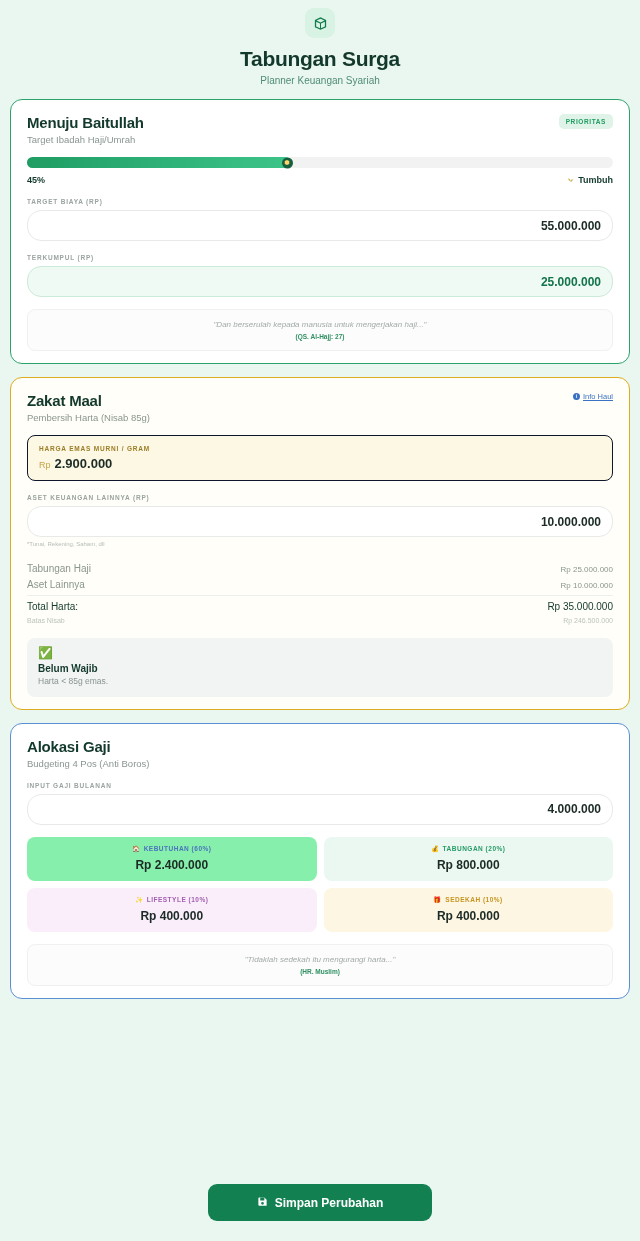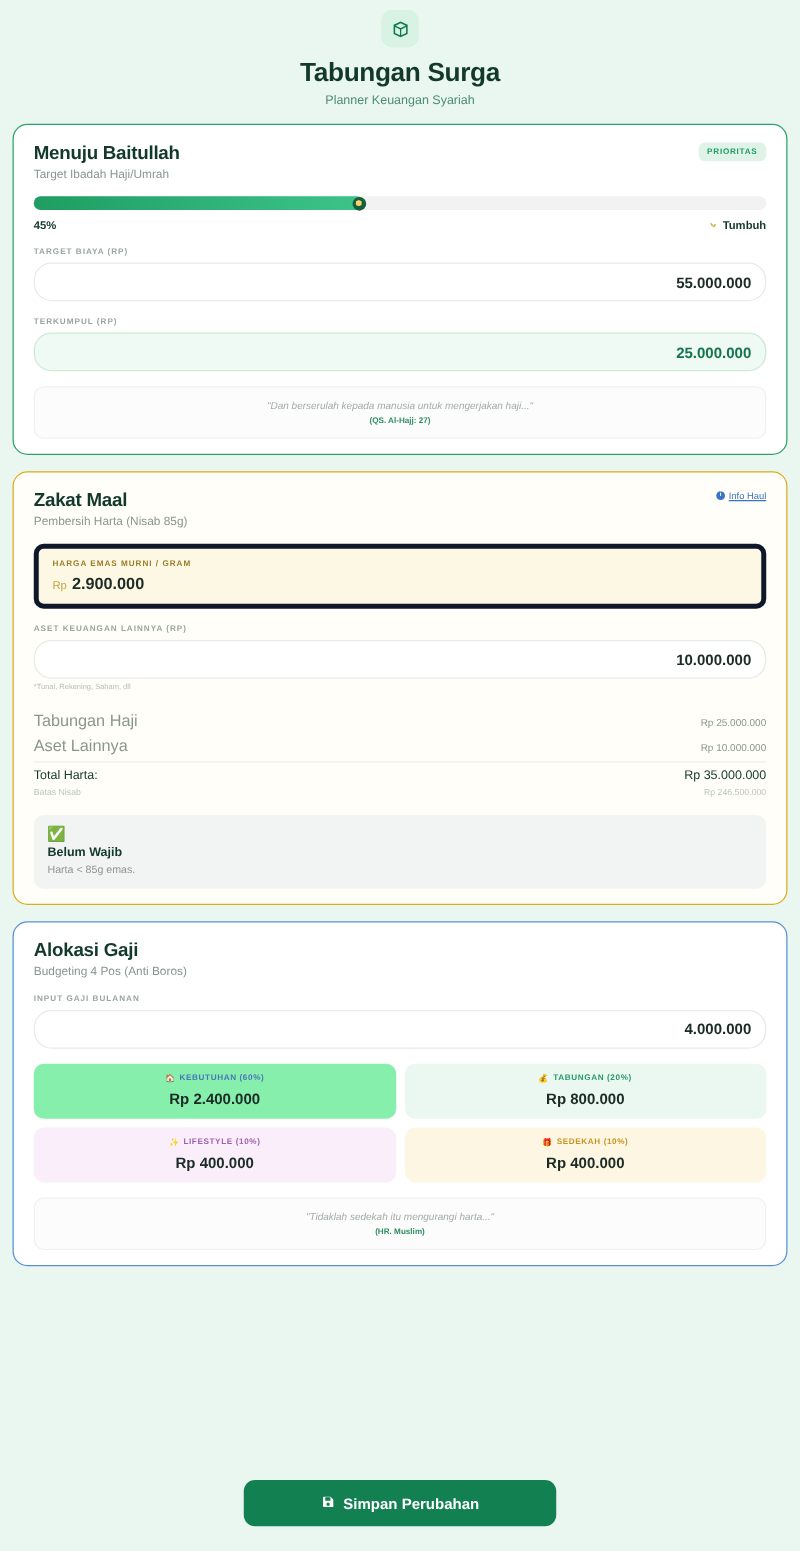--- a/index.html
+++ b/index.html
@@ -162,21 +162,21 @@
   .field-hint {
     margin-top: 4px;
     font-size: 6px;
     color: #b6bdb9;
   }
 
   
   .gold-box {
     margin-top: 12px;
     background: #fdf8e3;
-    border: 4px solid #0f172a;
+    border: 1px solid #0f172a;
     border-radius: 8px;
     padding: 9px 11px;
   }
   .gold-label {
     font-size: 6.5px;
     font-weight: bold;
     letter-spacing: 0.8px;
     color: #9b7d27;
   }
   .gold-value {
@@ -193,21 +193,21 @@
   }
 
   
   .summary { margin-top: 13px; }
   .srow {
     display: flex;
     justify-content: space-between;
     align-items: baseline;
     padding: 2.5px 0;
   }
-  .srow .k { font-size: 13px; color: #8a968f; }
+  .srow .k { font-size: 10px; color: #8a968f; }
   .srow .v { font-size: 8px; color: #8a968f; }
   .srow.total {
     border-top: 1px solid #ecefed;
     margin-top: 3px;
     padding-top: 5px;
   }
   .srow.total .k, .srow.total .v {
     font-size: 10px;
     font-weight: normal;
     color: #12392c;
@@ -293,21 +293,21 @@
 
   
   .save-wrap {
     margin-top: auto;
     margin-bottom: 20px;
     width: 100%;
     display: flex;
     justify-content: center;
   }
   .save-btn {
-    width: 250px;
+    width: 224px;
     height: 37px;
     border: none;
     border-radius: 9px;
     background: #138052;
     color: #fff;
     font-family: "Liberation Sans", sans-serif;
     font-size: 12px;
     font-weight: bold;
     display: flex;
     align-items: center;

